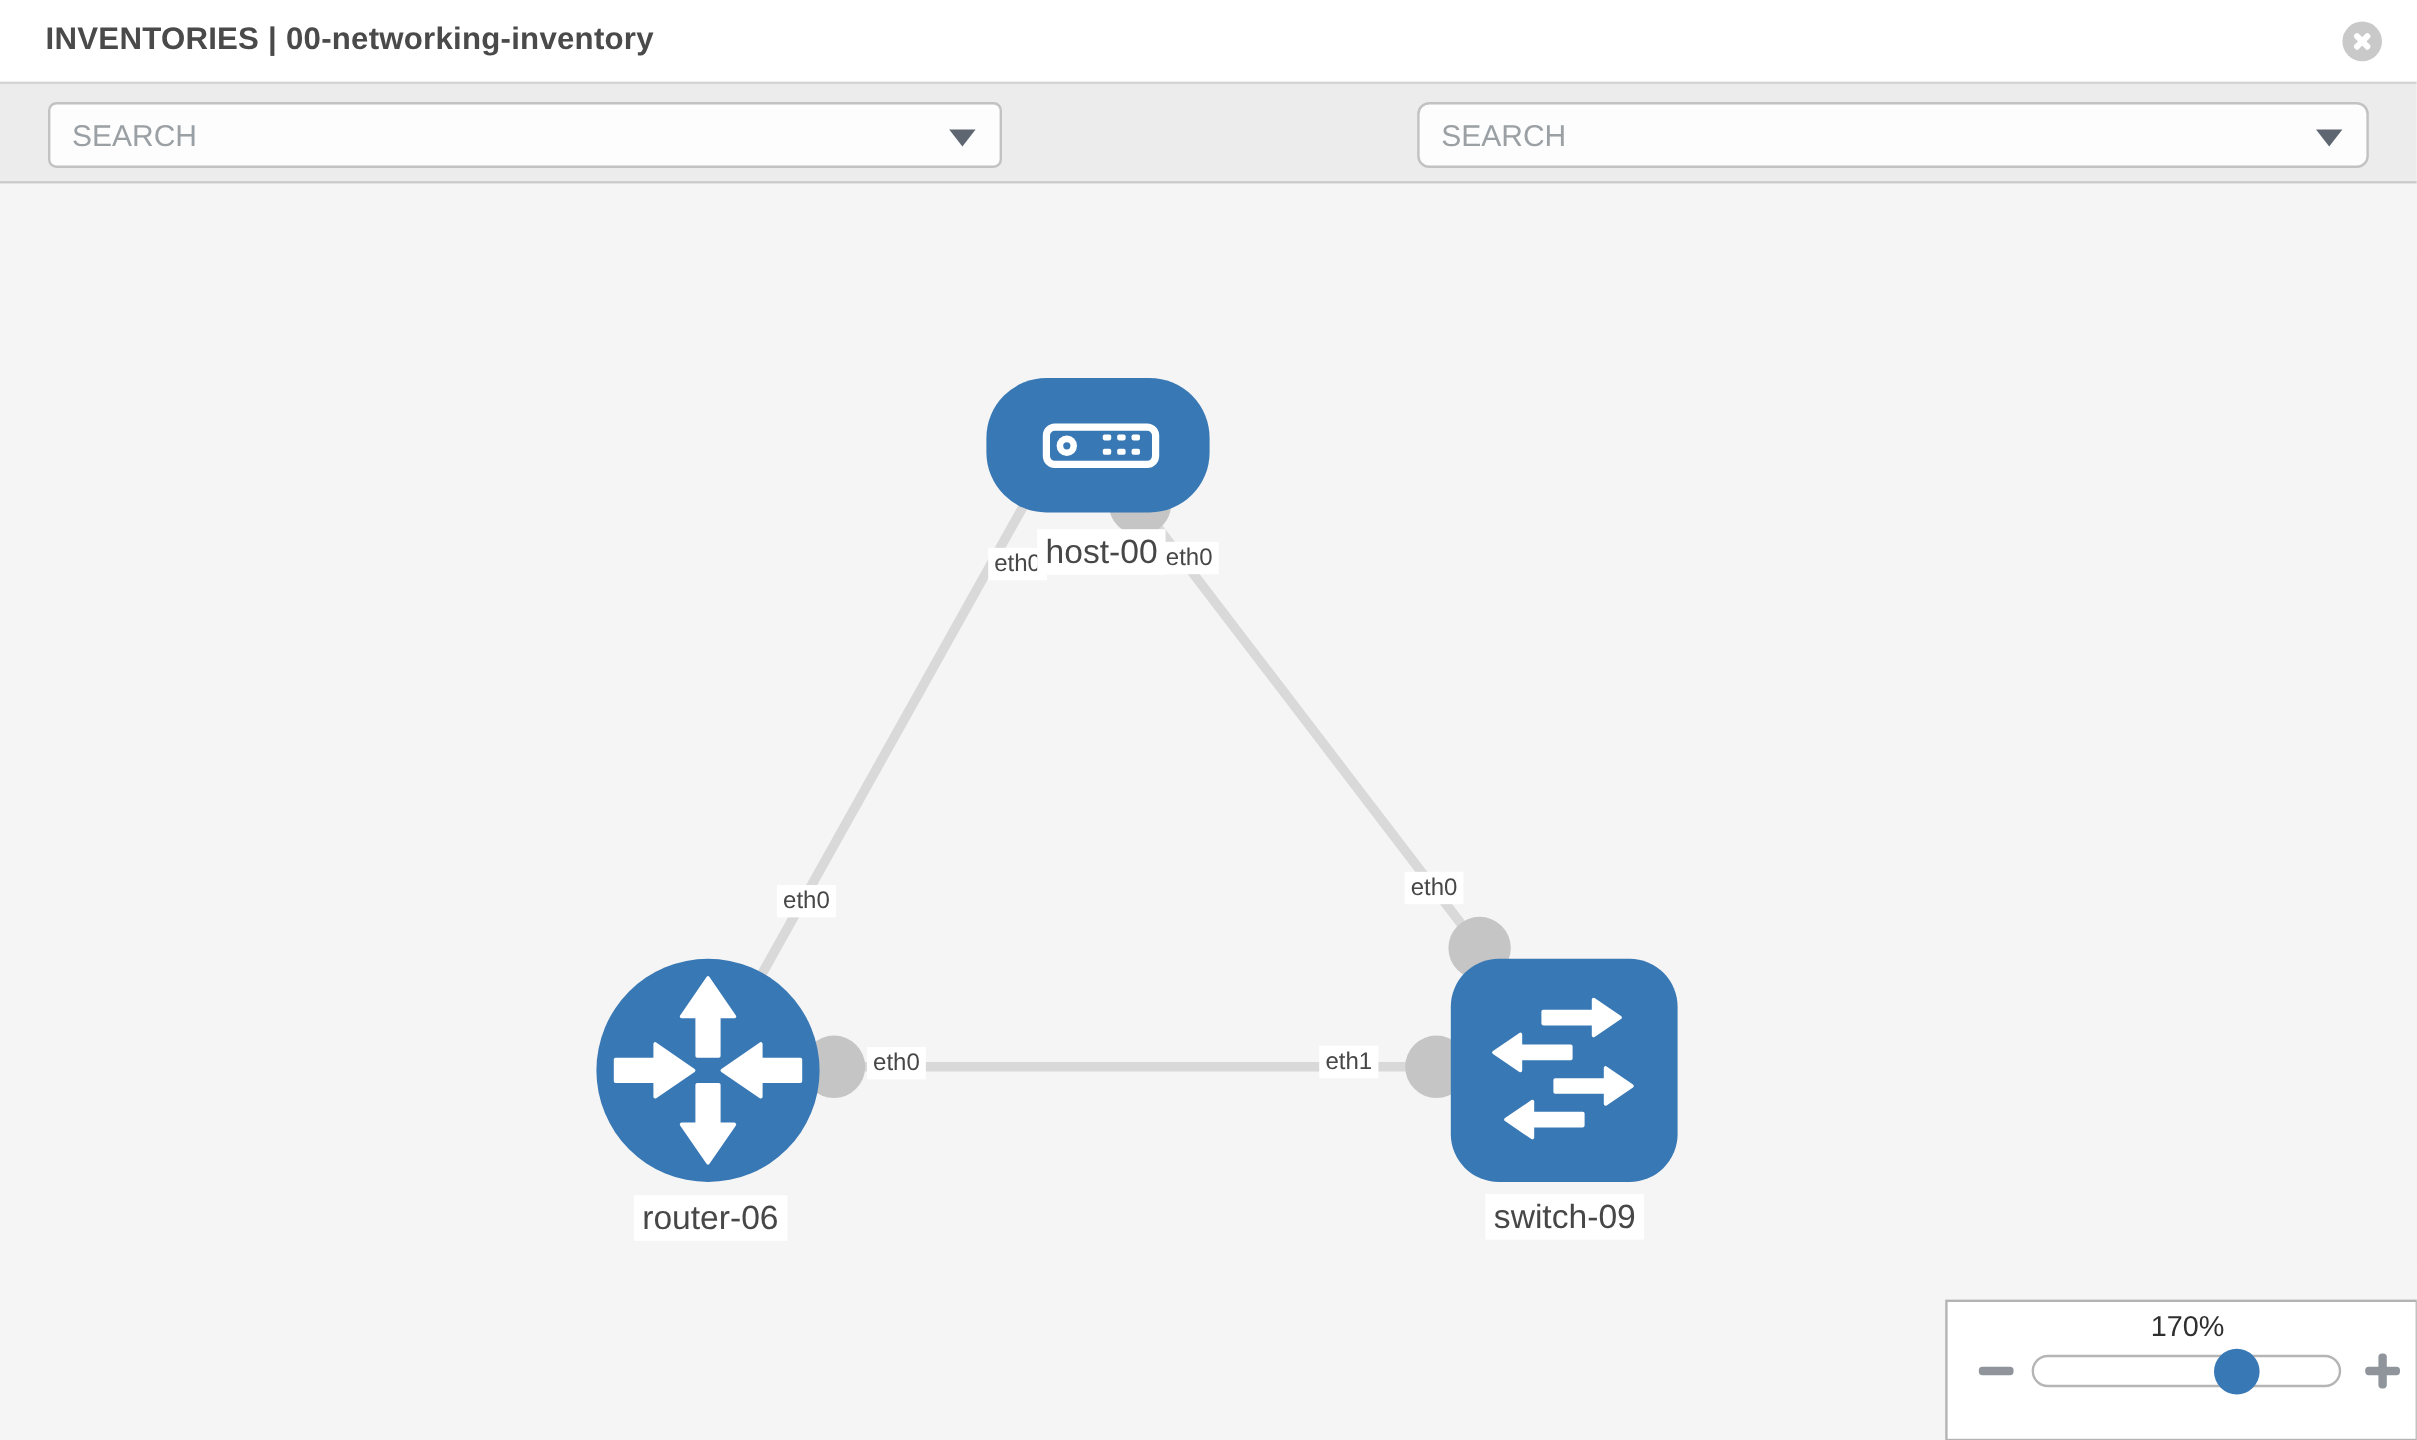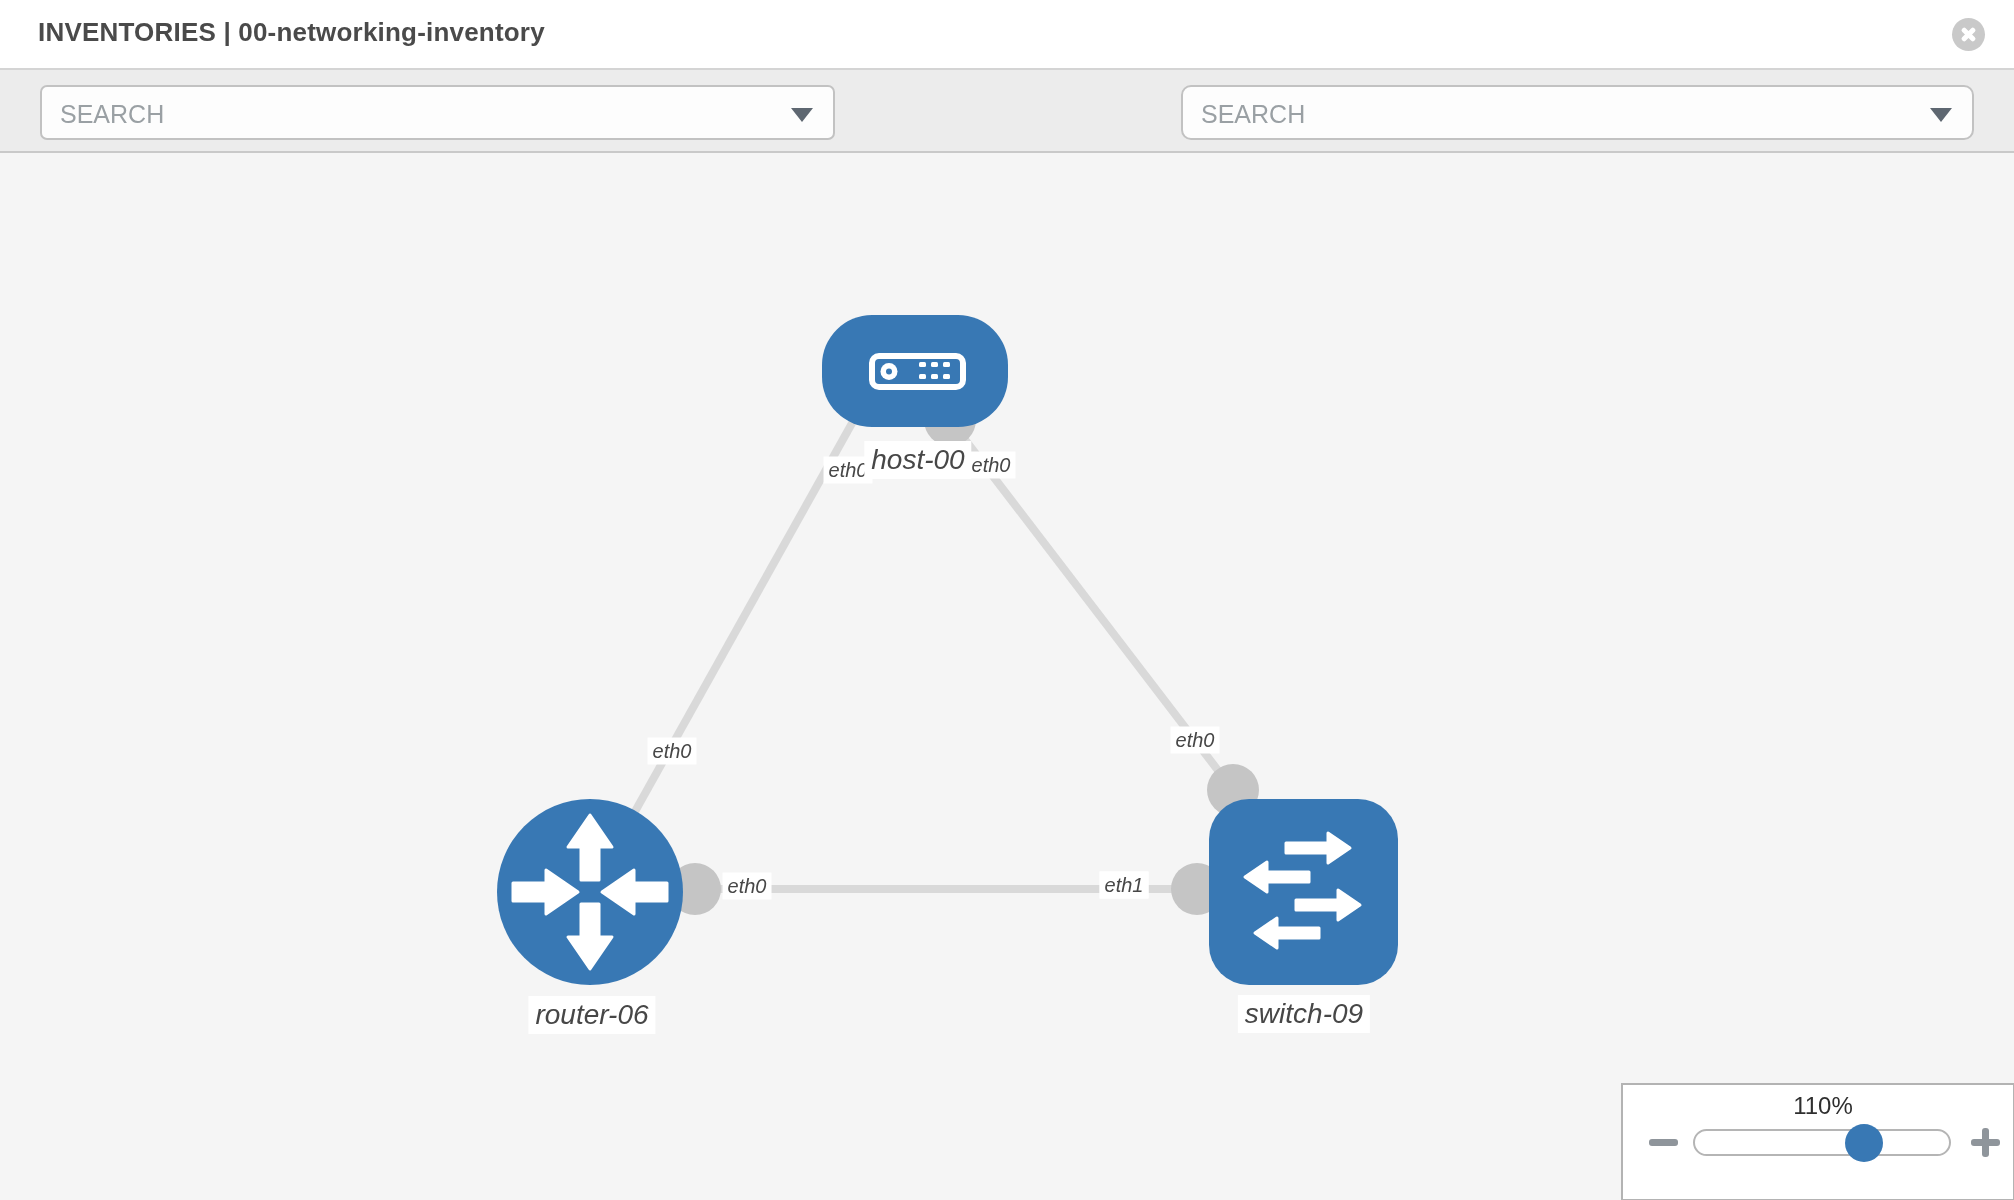--- a/index.html
+++ b/index.html
@@ -21,21 +21,21 @@
   .select-label { position:absolute; left:18px; top:13px; font-size:25px; color:#9aa0a4; }
   .caret { position:absolute; right:20px; top:21px; width:0; height:0; border-left:11px solid transparent; border-right:11px solid transparent; border-top:14px solid #5e6771; }
   .actions-box { left:40px; width:795px; }
   .search-box { left:1181px; width:793px;border-radius:10px; }
   .tool-icon { position:absolute; top:99px; width:34px; height:34px; cursor:pointer; }
   .tool-icon svg { width:100%; height:100%; fill:#70757c; }
   .wrench-btn { left:1050px; }
   .key-btn { left:1116px; }
 
   
-  .graph { position:absolute; left:0; top:153px; width:2014px; height:1047px; background:#f5f5f5;font-style:italic; }
+  .graph { position:absolute; left:0; top:153px; width:2014px; height:1047px; background:#f5f5f5; }
   .graph svg.topology { position:absolute; left:0; top:0; }
 
   .node-label, .if-label { position:absolute; transform:translate(-50%,-50%); background:#ffffff; color:#474747; white-space:nowrap; text-align:center; }
   .node-label { font-size:28px; padding:3px 7px; }
   .if-label { font-size:20px; padding:2px 5px; }
 
   
   .zoom-panel { position:absolute; left:1621px; top:1083px; width:394px; height:118px; background:#ffffff; border:2px solid #b3b3b3; }
   .zoom-level { position:absolute; left:70px; top:7px; width:260px; text-align:center; font-size:24px; color:#2f2f2f; }
   .zoom-minus { position:absolute; left:26px; top:54px; width:29px; height:7px; border-radius:3px; background:#8f959b; cursor:pointer; }
@@ -140,20 +140,20 @@
     <div class="if-label" style="left:747px; top:733px;">eth0</div>
     <div class="if-label" style="left:1124px; top:732px;">eth0</div>
     <div class="if-label" style="left:1124px; top:732px;">eth1</div>
 
     <div class="node-label" style="left:918px; top:307px;">host-00</div>
     <div class="node-label" style="left:592px; top:862px;">router-06</div>
     <div class="node-label" style="left:1304px; top:861px;">switch-09</div>
   </div>
 
   <div class="zoom-panel">
-    <div class="zoom-level">110%</div>
+    <div class="zoom-level">170%</div>
     <div class="zoom-minus"></div>
     <div class="zoom-track"></div>
     <div class="zoom-knob"></div>
     <div class="zoom-plus"></div>
   </div>
 
 </div>
 
 </body></html>

